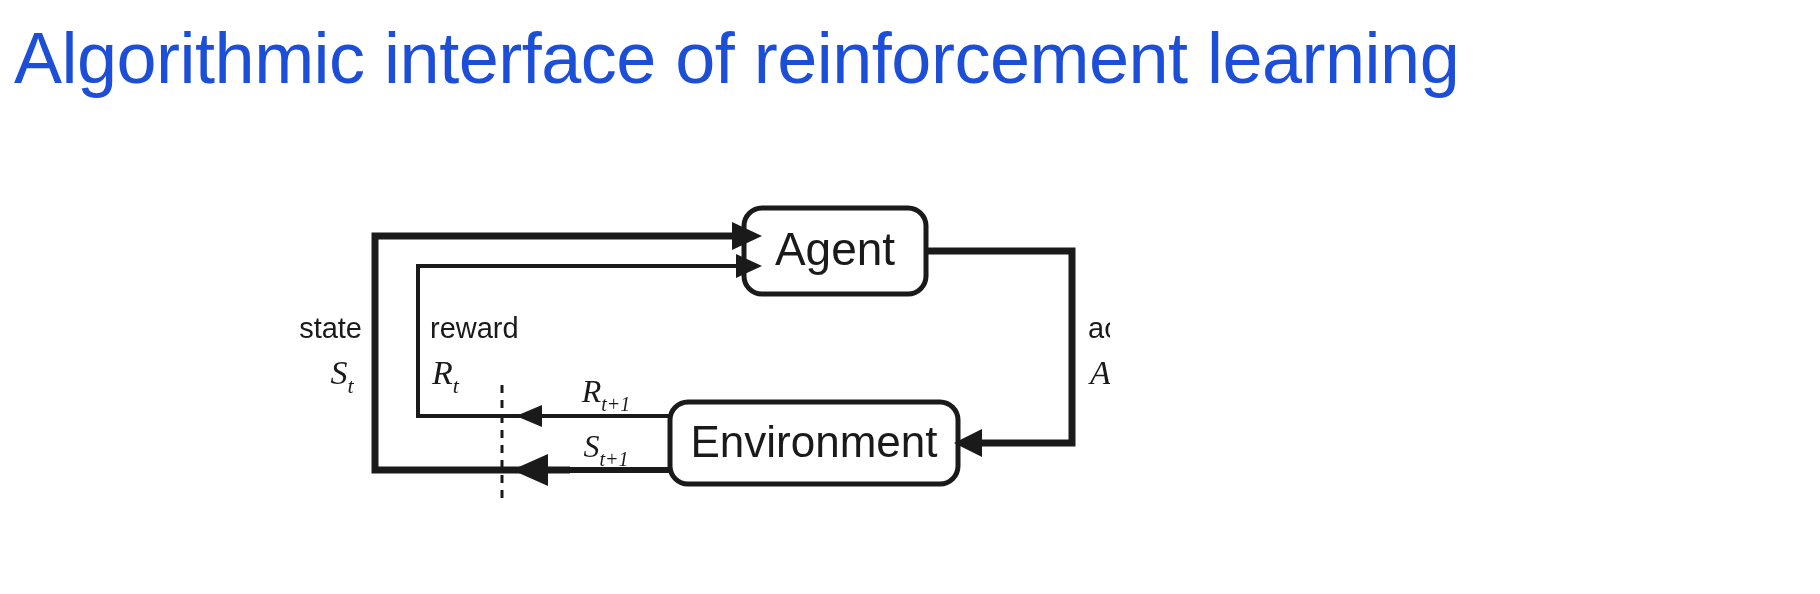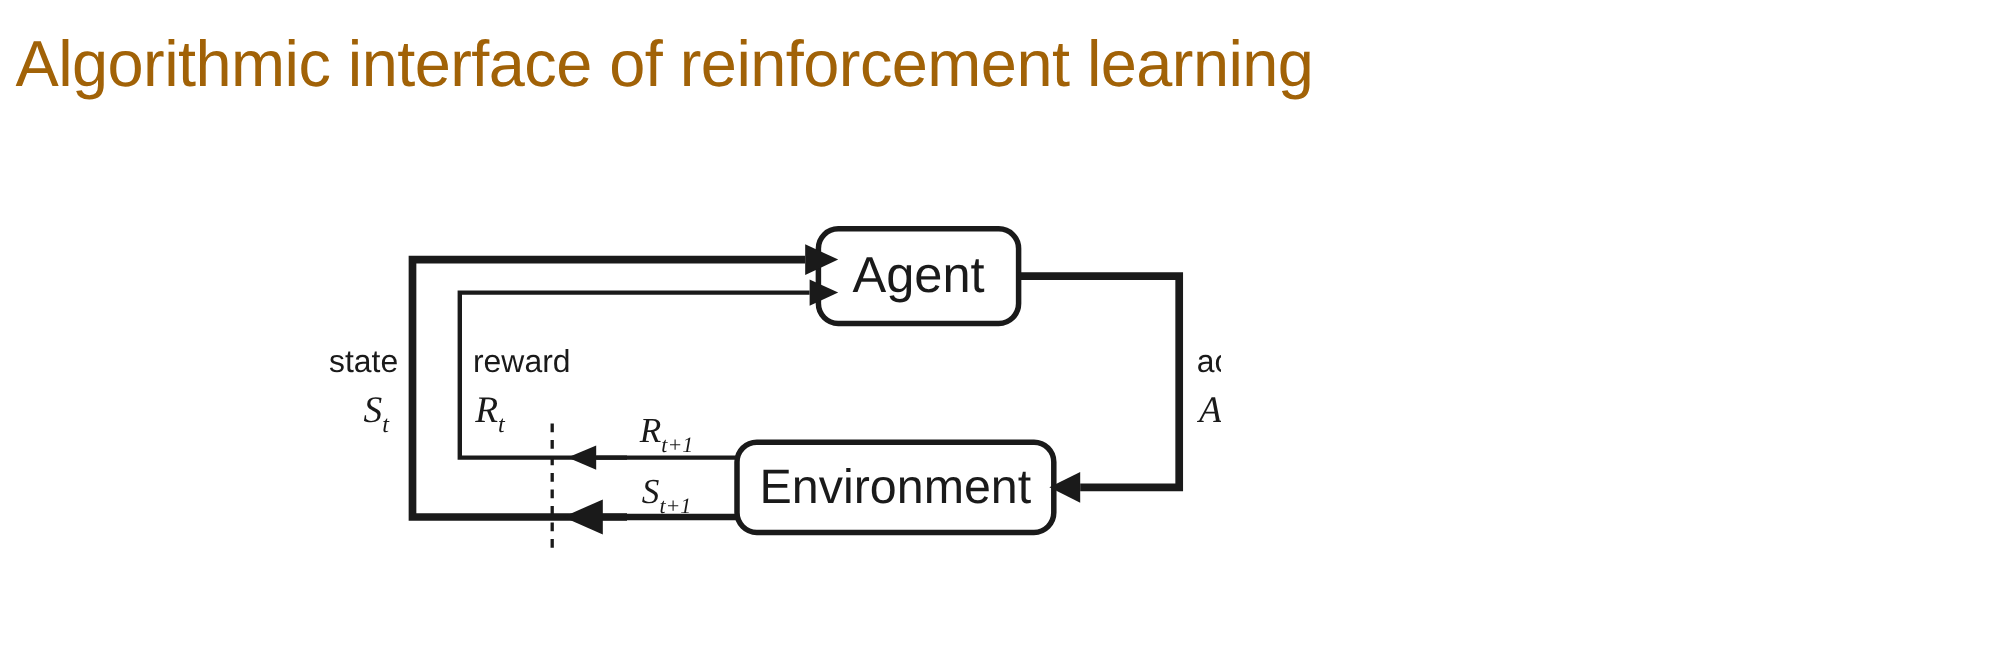--- a/index.html
+++ b/index.html
@@ -20,24 +20,24 @@
     width: 1820px;
     height: 594px;
     background: #ffffff;
   }
   #slide-title {
     position: absolute;
     left: 14px;
     top: 6px;
     width: 1800px;
     font-family: "Liberation Sans", sans-serif;
-    font-size: 59px;
+    font-size: 72px;
     line-height: 104px;
     font-weight: 400;
-    color: #a16207;
+    color: #1d4ed8;
     letter-spacing: -0.5px;
     white-space: nowrap;
   }
   #diagram-wrap {
     position: absolute;
     left: 270px;
     top: 180px;
     width: 840px;
     height: 330px;
     text-align: right;

